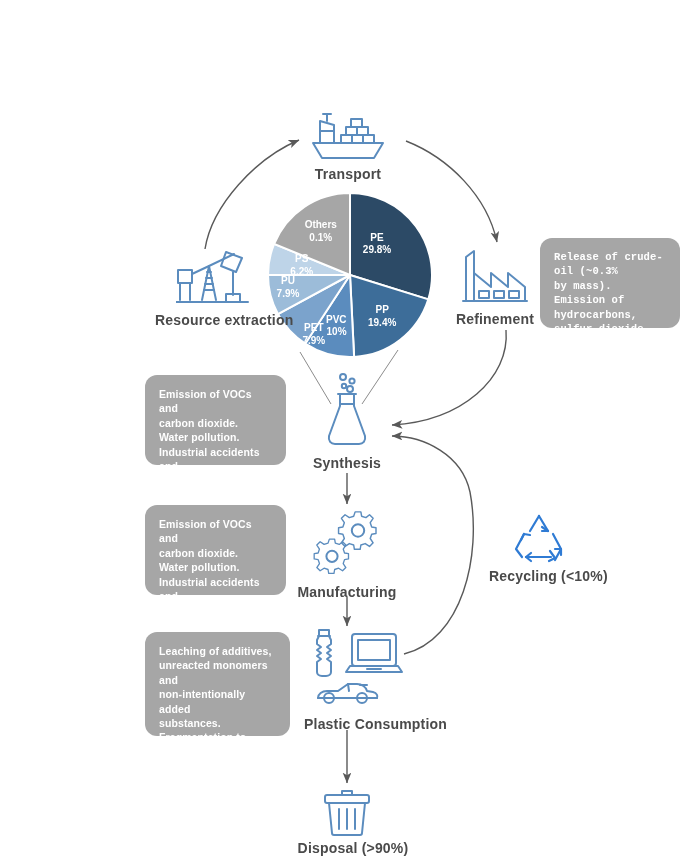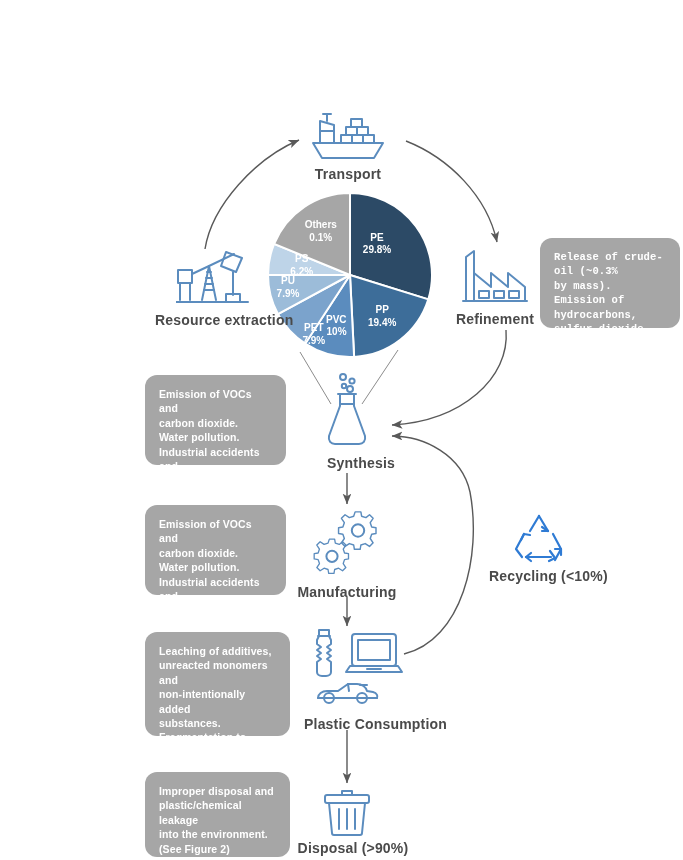--- a/index.html
+++ b/index.html
@@ -126,24 +126,20 @@
 Industrial accidents and
 spillage.</div>
 
   <div class="callout" style="left:145px; top:632px; width:145px; height:104px;">Leaching of additives,
 unreacted monomers and
 non-intentionally added
 substances.
 Fragmentation to micro-
 and nanoplastics.</div>
 
-  <div class="callout" style="left:145px; top:772px; width:145px; height:85px;">Improper disposal and
-plastic/chemical leakage
-into the environment.
-(See Figure 2)</div>
 
   <div id="pie-wrap">
     <svg width="166" height="166" viewBox="0 0 166 166">
       <g id="pie-slices">
           <path d="M83,83 L83,1 A82,82 0 0,1 161.29889266922473,107.35740968931687 Z" fill="#2c4a66" stroke="#ffffff" stroke-width="2"></path>
           <path d="M83,83 L161.29889266922473,107.35740968931687 A82,82 0 0,1 87.12003409074113,164.89643044169344 Z" fill="#3d6d99" stroke="#ffffff" stroke-width="2"></path>
           <path d="M83,83 L87.12003409074113,164.89643044169344 A82,82 0 0,1 38.19566356778997,151.67729928345562 Z" fill="#5b8cbe" stroke="#ffffff" stroke-width="2"></path>
           <path d="M83,83 L38.19566356778997,151.67729928345562 A82,82 0 0,1 10.896062564374418,122.05153270077106 Z" fill="#7ba3cc" stroke="#ffffff" stroke-width="2"></path>
           <path d="M83,83 L10.896062564374418,122.05153270077106 A82,82 0 0,1 1,83.00000000000004 Z" fill="#9cbcd9" stroke="#ffffff" stroke-width="2"></path>
           <path d="M83,83 L1,83.00000000000004 A82,82 0 0,1 7.1436690395744336,51.85811416721234 Z" fill="#bed4e8" stroke="#ffffff" stroke-width="2"></path>
@@ -230,21 +226,21 @@
     <svg width="46" height="76" viewBox="0 0 46 76" fill="none" stroke="#5b8cbe" stroke-width="2" stroke-linejoin="round" stroke-linecap="round">
       <circle cx="19" cy="5" r="3"></circle>
       <circle cx="28" cy="9" r="2.6"></circle>
       <circle cx="20" cy="14" r="2.2"></circle>
       <circle cx="26" cy="17" r="3"></circle>
       <path d="M14,22 L32,22"></path>
       <path d="M16,22 L16,34 L5,64 C4,69 7,72 11,72 L35,72 C39,72 42,69 41,64 L30,34 L30,22"></path>
       <path d="M16,32 L30,32"></path>
     </svg>
   </div>
-  <div class="node-label" style="left:321px; top:455px; width:80px;">Synthesis</div>
+  <div class="node-label" style="left:307px; top:455px; width:80px;">Synthesis</div>
 
   <div class="icon-box" style="left:308px; top:505px;">
     <svg width="80" height="72" viewBox="0 0 80 72" fill="none" stroke="#5b8cbe" stroke-width="2" stroke-linejoin="round" stroke-linecap="round">
       <g transform="translate(50,22)">
         <path d="M-4,-21 L4,-21 L5,-15 L11,-13 L16,-17 L21,-12 L17,-6 L19,0 L25,1 L25,9 L19,10 L17,16 L21,22 L16,27 L10,23 L4,25 L3,31 L-5,31 L-6,25 L-12,23 L-18,27 L-23,22 L-19,16 L-21,10 L-27,9 L-27,1 L-21,0 L-19,-6 L-23,-12 L-18,-17 L-12,-13 L-6,-15 Z" transform="scale(0.72)"></path>
         <circle cx="0" cy="3.5" r="6.2"></circle>
       </g>
       <g transform="translate(24,48)">
         <path d="M-4,-21 L4,-21 L5,-15 L11,-13 L16,-17 L21,-12 L17,-6 L19,0 L25,1 L25,9 L19,10 L17,16 L21,22 L16,27 L10,23 L4,25 L3,31 L-5,31 L-6,25 L-12,23 L-18,27 L-23,22 L-19,16 L-21,10 L-27,9 L-27,1 L-21,0 L-19,-6 L-23,-12 L-18,-17 L-12,-13 L-6,-15 Z" transform="scale(0.66)"></path>
         <circle cx="0" cy="3.3" r="5.6"></circle>

